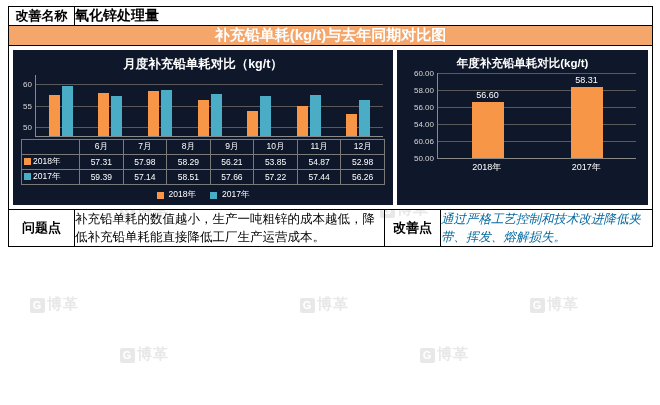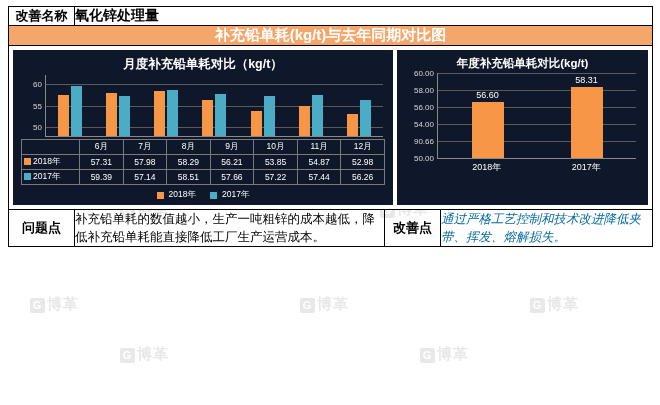--- a/index.html
+++ b/index.html
@@ -99,21 +99,21 @@
     font-weight: bold;
     text-align: center;
     margin-bottom: 2px;
   }
   .chart-title.right { font-size: 11.5px; }
 
   
   .lc-plot {
     position: relative;
     height: 62px;
-    margin-left: 24px;
+    margin-left: 14px;
     margin-right: 2px;
     border-left: 1px solid #8a8a8a;
     border-bottom: 1px solid #8a8a8a;
     text-align: center;
   }
   .lc-yaxis {
     position: absolute;
     left: -26px; top: 0;
     width: 24px; height: 100%;
   }
@@ -394,21 +394,21 @@
           </div>
 
           <div class="chart-right">
             <div class="chart-title right">年度补充铅单耗对比(kg/t)</div>
             <div class="rc-plot">
               <div class="rc-yaxis">
                 <span style="top:0%">60.00</span>
                 <span style="top:20%">58.00</span>
                 <span style="top:40%">56.00</span>
                 <span style="top:60%">54.00</span>
-                <span style="top:80%">90.66</span>
+                <span style="top:80%">60.06</span>
                 <span style="top:100%">50.00</span>
               </div>
               <div class="rc-grid" style="top:0%"></div>
               <div class="rc-grid" style="top:20%"></div>
               <div class="rc-grid" style="top:40%"></div>
               <div class="rc-grid" style="top:60%"></div>
               <div class="rc-grid" style="top:80%"></div>
               <div class="rc-groups">
                 <div class="rc-group">
                   <div class="rc-bar" style="height:66%">

